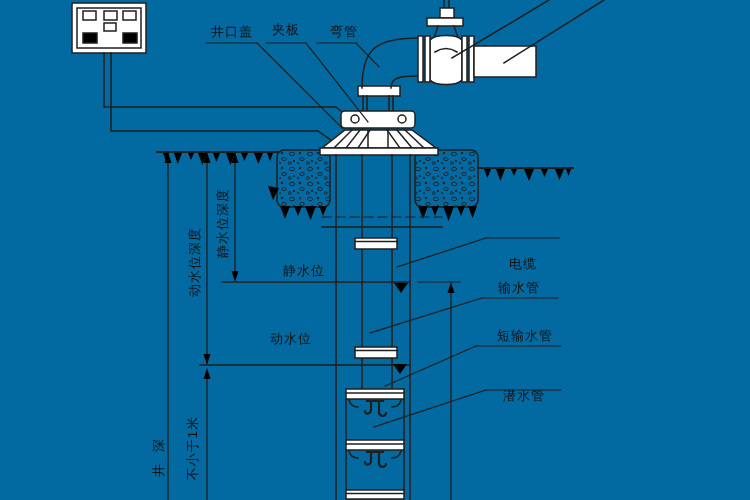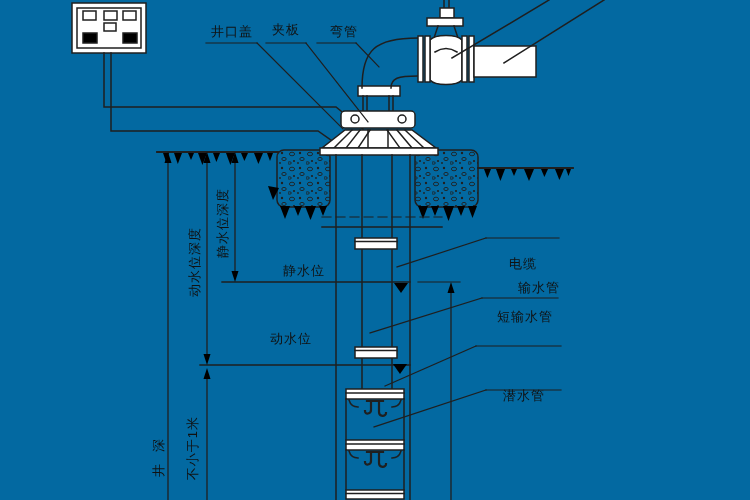--- a/index.html
+++ b/index.html
@@ -222,24 +222,24 @@
       <line x1="476" y1="346" x2="561" y2="346"></line>
           <line x1="476" y1="346" x2="385" y2="386"></line>
       <line x1="486" y1="390" x2="561" y2="390"></line>
           <line x1="486" y1="390" x2="374" y2="427"></line>
     </g>
   </g>
 </svg>
 
 <div class="lbl" style="left:206px;top:25px;width:52px;">井口盖</div>
 <div class="lbl" style="left:264px;top:23px;width:44px;">夹板</div>
-<div class="lbl" style="left:322px;top:25px;width:44px;">弯管</div>
+<div class="lbl" style="left:314px;top:25px;width:44px;text-align:right;">弯管</div>
 <div class="lbl" style="left:494px;top:220px;width:58px;margin-top:37px;">电缆</div>
-<div class="lbl" style="left:508px;top:281px;width:62px;">输水管</div>
-<div class="lbl" style="left:483px;top:310px;width:84px;">短输水管</div>
+<div class="lbl" style="left:488px;top:281px;width:62px;">输水管</div>
+<div class="lbl" style="left:483px;top:329px;width:84px;">短输水管</div>
 <div class="lbl" style="left:492px;top:389px;width:64px;">潜水管</div>
 <div class="lbl" style="left:274px;top:264px;width:60px;">静水位</div>
 <div class="lbl" style="left:261px;top:332px;width:60px;">动水位</div>
 <div class="lbl rot" style="left:183px;top:216px;width:80px;">静水位深度</div>
 <div class="lbl rot" style="left:155px;top:255px;width:80px;">动水位深度</div>
 <div class="lbl rot sp" style="left:129px;top:445px;width:60px;">井深</div>
 <div class="lbl rot" style="left:155px;top:441px;width:76px;">不小于1米</div>
 
 </div>
 

